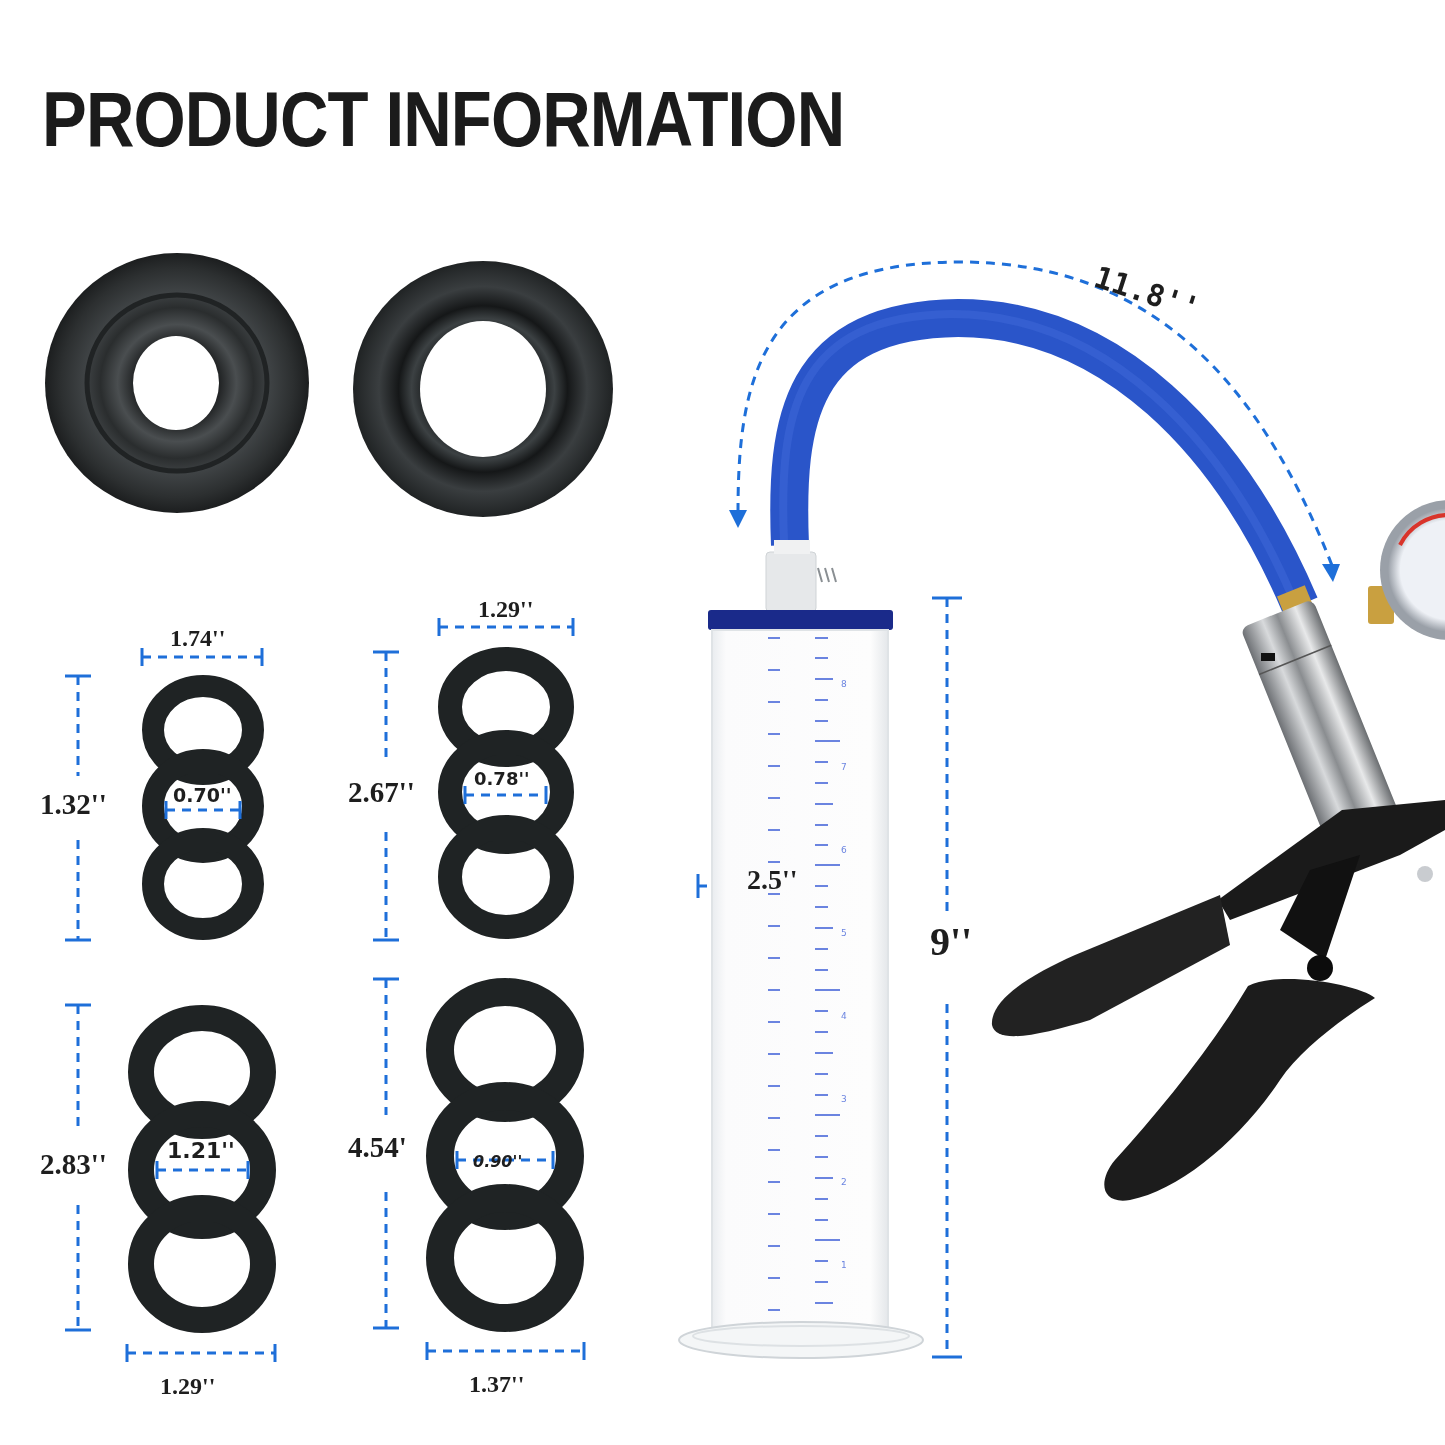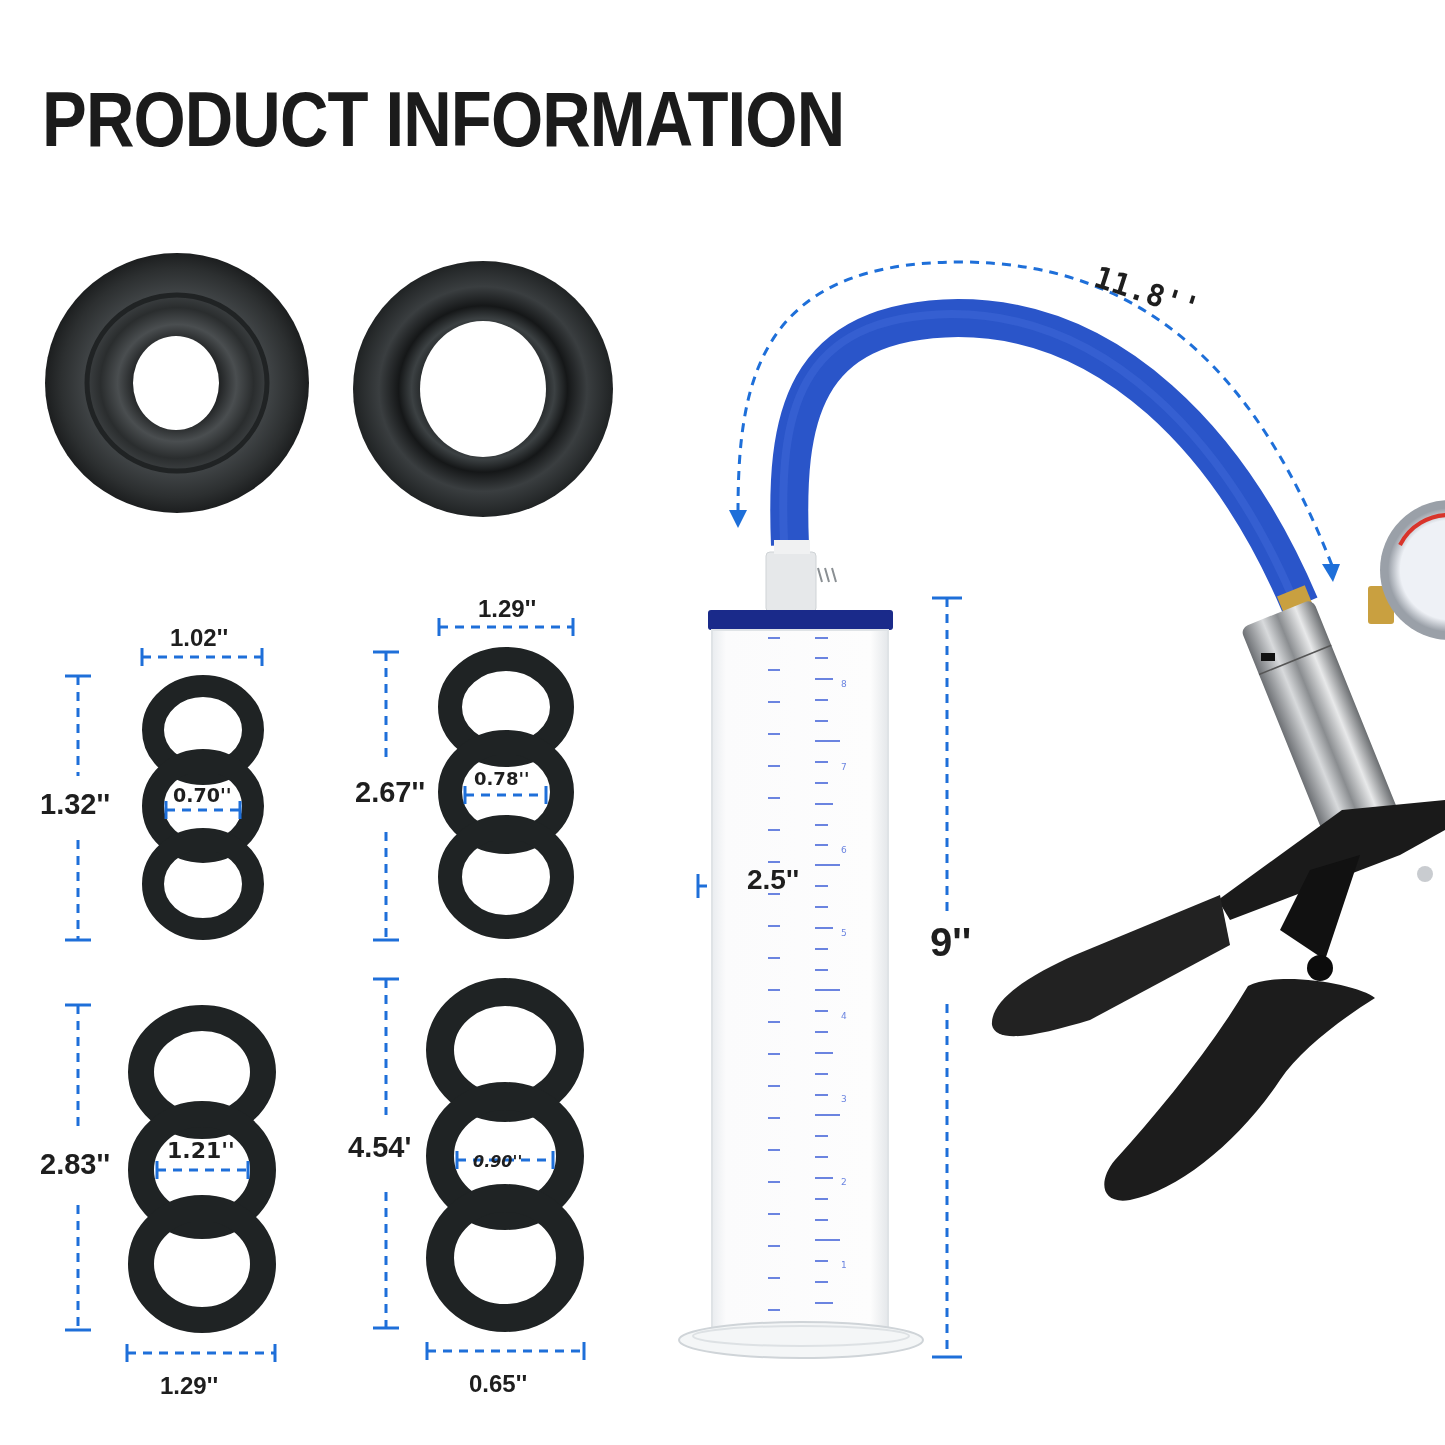--- a/index.html
+++ b/index.html
@@ -3,21 +3,21 @@
 <meta charset="utf-8">
 <style>
   html, body { margin: 0; padding: 0; background: #ffffff; }
   body { width: 1445px; height: 1445px; position: relative; overflow: hidden; font-family: "DejaVu Sans", sans-serif; }
   .abs { position: absolute; }
   .title {
     left: 42px; top: 80px; font-family: "Liberation Sans", sans-serif; font-weight: 700;
     font-size: 78px; letter-spacing: -1px; color: #1b1b1b; transform: scaleX(0.86); transform-origin: left top;
     white-space: nowrap; line-height: 1;
   }
-  .dim-label { font-family: Liberation Sans, sans-serif; font-weight: 700; color: #1e1e1e; white-space: nowrap; line-height: 1; }
+  .dim-label { font-family: Liberation Serif, serif; font-weight: 700; color: #1e1e1e; white-space: nowrap; line-height: 1; }
   .dim-inner { font-family: "DejaVu Sans", sans-serif; font-weight: 700; color: #1e1e1e; white-space: nowrap; line-height: 1; }
   svg { position: absolute; overflow: visible; }
 </style>
 </head>
 <body>
 
 <div class="abs title">PRODUCT INFORMATION</div>
 
 <svg style="left:44px;top:252px;" width="266" height="262" viewBox="0 0 266 262">
   <defs>
@@ -154,35 +154,35 @@
       <line x1="584" y1="1342" x2="584" y2="1360"></line>
     <line x1="698" y1="874" x2="698" y2="898"></line>
       <line x1="883" y1="874" x2="883" y2="898"></line>
     <line x1="932" y1="598" x2="962" y2="598"></line>
       <line x1="932" y1="1357" x2="962" y2="1357"></line>
   </g>
   <polygon points="729,510 747,510 738,528" fill="#1e6fd9"></polygon>
   <polygon points="1322,564 1340,564 1333,582" fill="#1e6fd9"></polygon>
 </svg>
 
-<div class="abs dim-label" style="left:170px;top:626px;font-size:24px;">1.02''</div>
+<div class="abs dim-label" style="left:170px;top:626px;font-size:24px;">1.74''</div>
 <div class="abs dim-label" style="left:40px;top:790px;font-size:29px;">1.32''</div>
 <div class="abs dim-inner" style="left:173px;top:786px;font-size:19px;text-align:right;">0.70''</div>
 
 <div class="abs dim-label" style="left:478px;top:597px;font-size:24px;">1.29''</div>
-<div class="abs dim-label" style="left:348px;top:778px;font-size:29px;margin-left:7px;">2.67''</div>
+<div class="abs dim-label" style="left:348px;top:778px;font-size:29px;">2.67''</div>
 <div class="abs dim-inner" style="left:474px;top:770px;font-size:18px;">0.78''</div>
 
 <div class="abs dim-label" style="left:40px;top:1150px;font-size:29px;">2.83''</div>
 <div class="abs dim-inner" style="left:167px;top:1140px;font-size:22px;">1.21''</div>
 <div class="abs dim-label" style="left:160px;top:1374px;font-size:24px;">1.29''</div>
 
 <div class="abs dim-label" style="left:348px;top:1133px;font-size:29px;">4.54'</div>
 <div class="abs dim-inner" style="left:473px;top:1154px;font-size:16px;font-style:italic;">0.90''</div>
-<div class="abs dim-label" style="left:469px;top:1372px;font-size:24px;">0.65''</div>
+<div class="abs dim-label" style="left:469px;top:1372px;font-size:24px;">1.37''</div>
 
 <svg style="left:0;top:0;" width="1445" height="1445" viewBox="0 0 1445 1445">
   <path d="M790 545 C 785 420, 800 320, 958 318 C 1110 318, 1230 440, 1300 605" fill="none" stroke="#2a55c9" stroke-width="38" stroke-linecap="butt"></path>
   <path d="M790 545 C 785 420, 800 320, 958 318 C 1110 318, 1230 440, 1300 605" fill="none" stroke="#4b74e0" stroke-width="8" opacity="0.35" transform="translate(-6,-4)"></path>
 </svg>
 
 <svg style="left:668px;top:540px;" width="250" height="840" viewBox="0 0 250 840">
   <defs>
     <linearGradient id="cyl" x1="0" x2="1">
       <stop offset="0" stop-color="#e9ecef"></stop>

